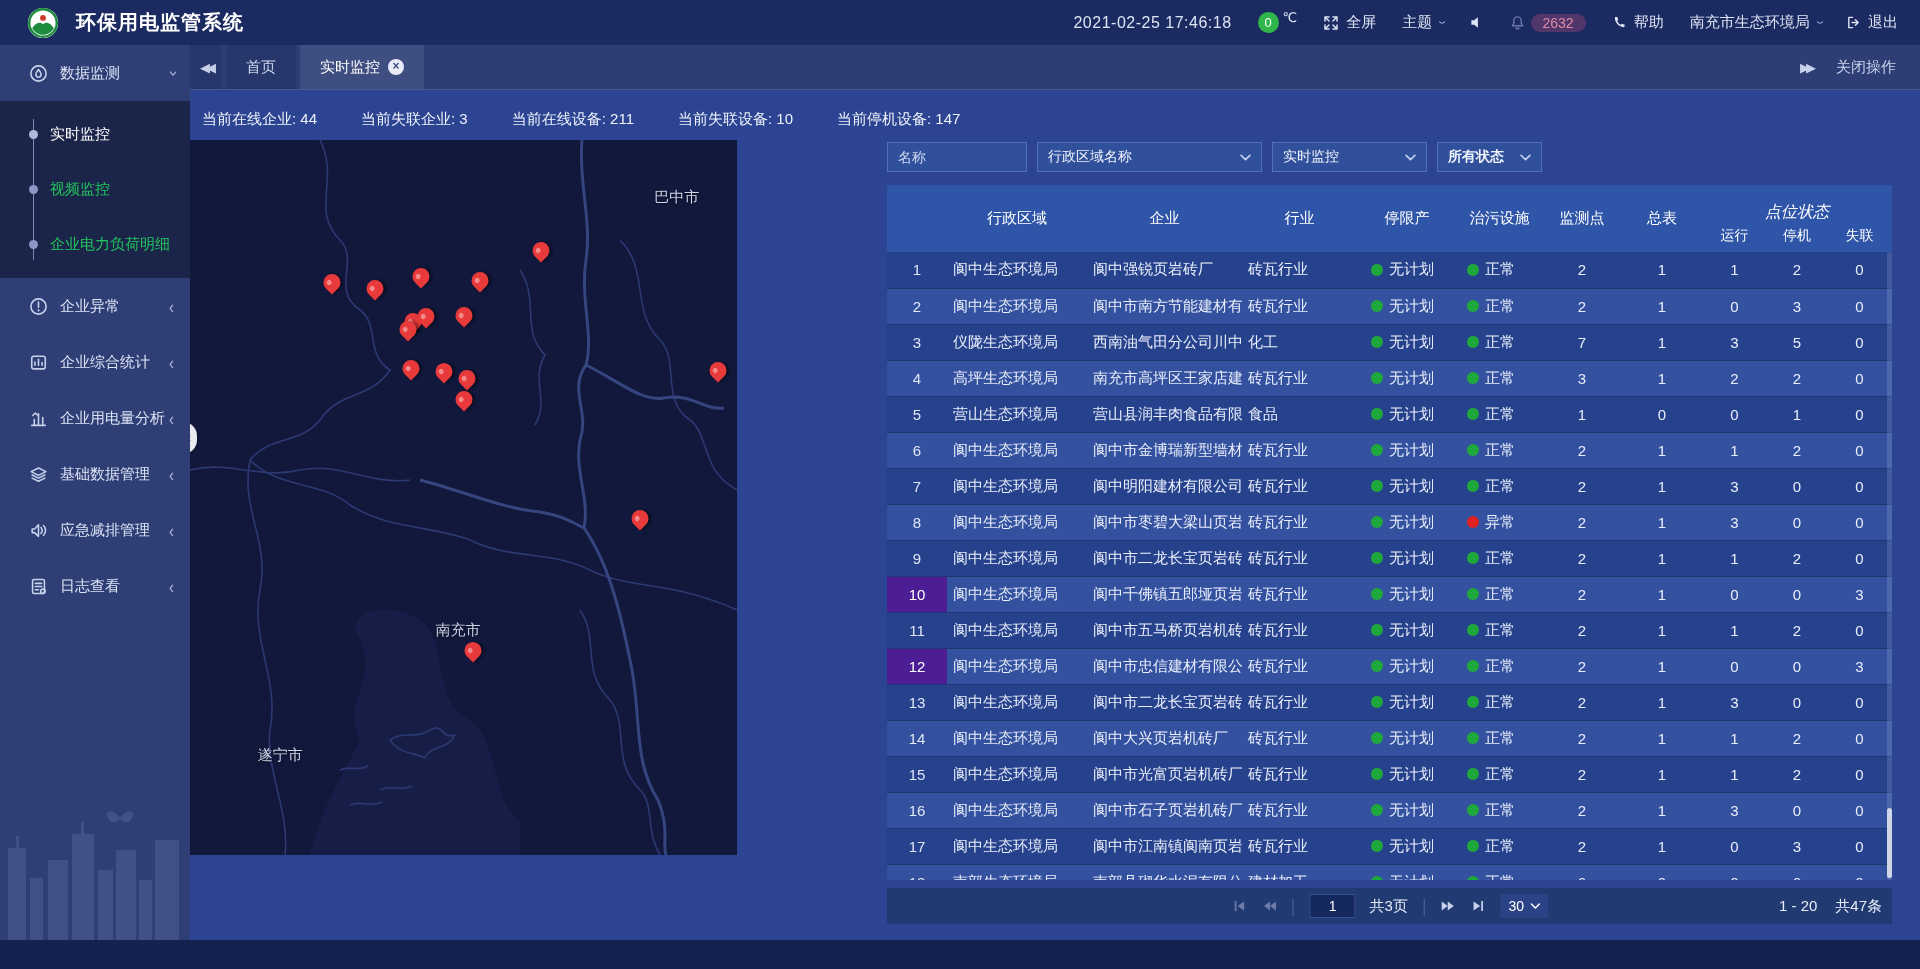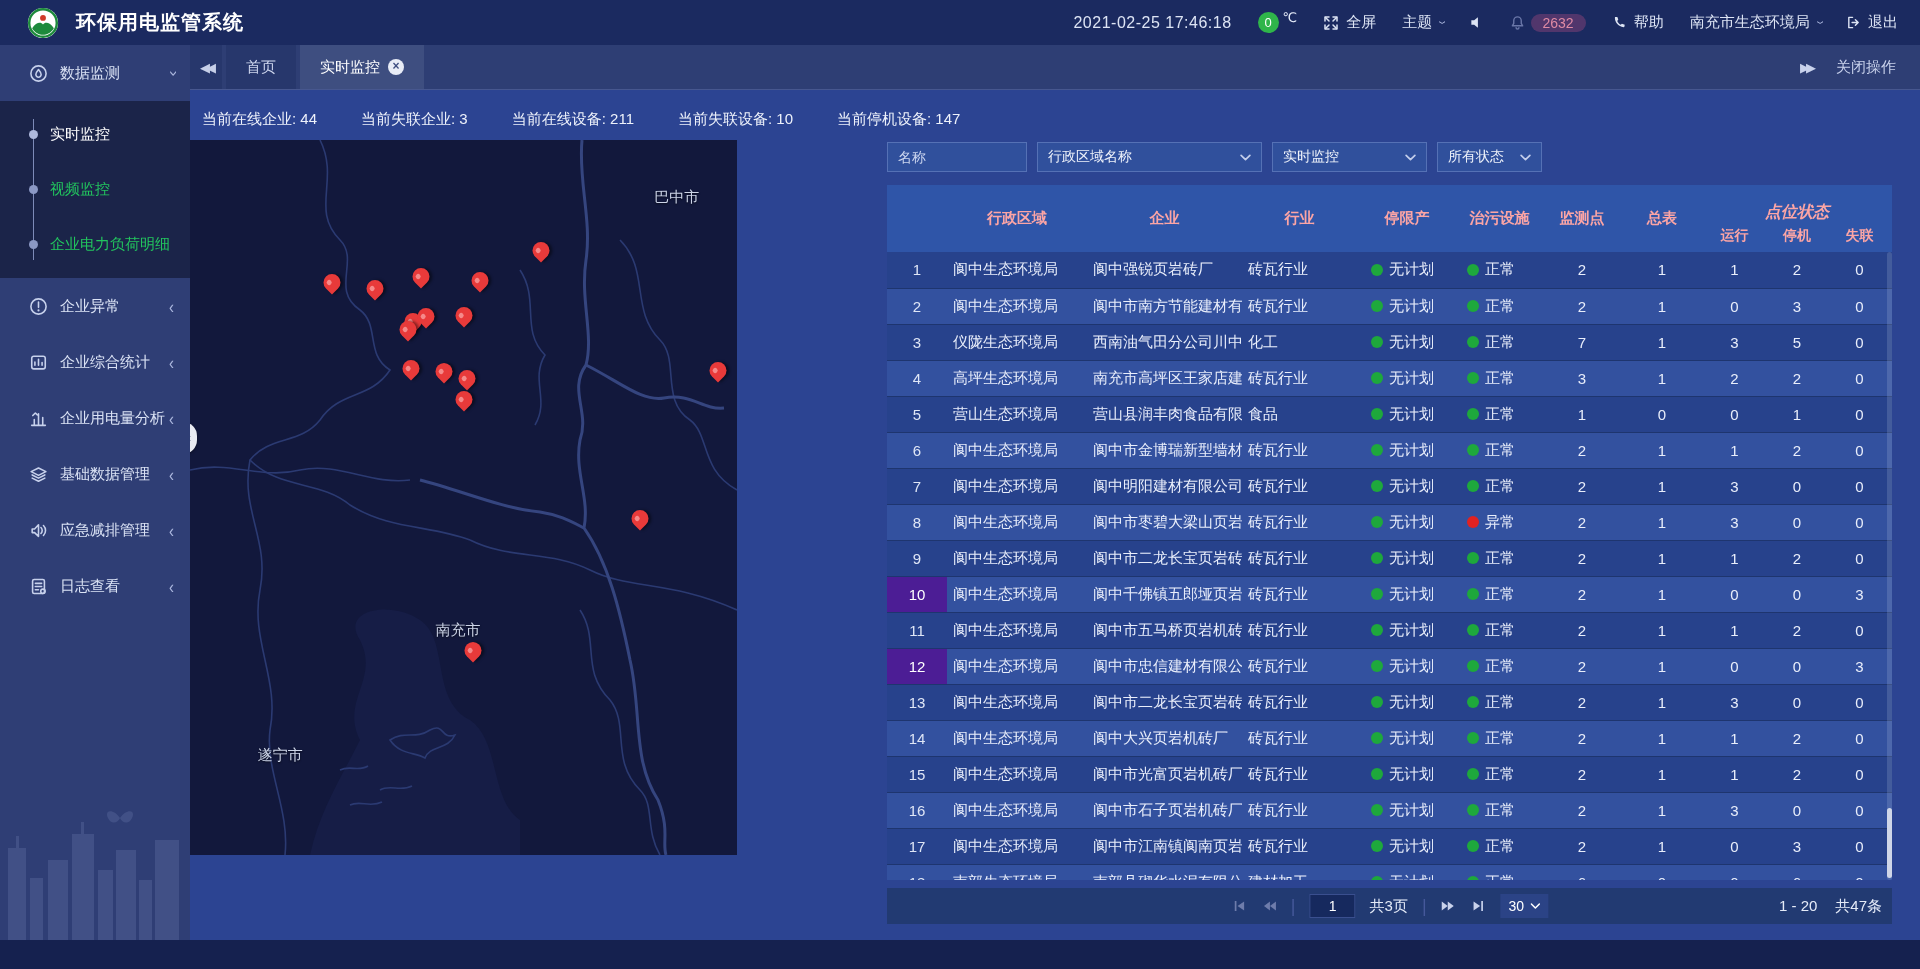--- a/index.html
+++ b/index.html
@@ -62,25 +62,25 @@
   .pin:after { content:""; position:absolute; left:4px; top:4px; width:5px; height:5px; border-radius:50%; background:#f58a8a; }
   .collapse-handle { position:absolute; left:-9px; top:332px; width:16px; height:32px; background:#e9ebf2; border-radius:0 14px 14px 0; display:flex; align-items:center; justify-content:center; color:#15204e; font-weight:bold; font-size:12px; cursor:pointer; z-index:6; box-shadow:0 1px 3px rgba(0,0,0,.4); }
 
   
   .panel { position:absolute; left:697px; top:52px; width:1005px; }
   .filters { display:flex; gap:10px; height:30px; margin-bottom:13px; }
   .f-input { width:140px; height:30px; background:#30509c; border:1px solid #5571b5; color:#eef2fa; padding:0 10px; font-size:14px; outline:none; }
   .f-input::placeholder { color:#ccd6ef; }
   .f-select { height:30px; background:#30509c; border:1px solid #5571b5; color:#eef2fa; display:flex; align-items:center; justify-content:space-between; padding:0 10px; font-size:14px; cursor:pointer; }
   .f-select .chev { color:#c4cfec; margin-left:10px; }
-  .f-select.w-region { width:225px; } .f-select.w-industry { width:155px; } .f-select.w-status { width:105px; }
+  .f-select.w-region { width:225px; } .f-select.w-industry { width:155px; } .f-select.w-status { width:105px;font-weight:bold; }
 
   .table-wrap { height:695px; overflow:hidden; position:relative; }
   table { border-collapse:collapse; width:1005px; table-layout:fixed; }
-  thead th { background:#2f55a8; color:#fca5a5; font-weight:bold; font-size:15px; border:none; }
+  thead th { background:#2f55a8; color:#ffffff; font-weight:normal; font-size:15px; border:none; }
   thead tr.h1 th { height:40px; vertical-align:bottom; padding-bottom:2px; }
   thead tr.h1 th.span2 { height:67px; vertical-align:middle; padding-bottom:0; }
   thead tr.h2 th { height:27px; vertical-align:top; padding-top:2px; font-size:14px; }
   th.grp { font-style:italic; font-size:16px; }
   tbody tr { height:36px; }
   tbody tr.odd  td { background:#27428c; }
   tbody tr.even td { background:#33519f; }
   tbody td { border-bottom:1px solid #1e356f; font-size:15px; color:#e9eefb; overflow:hidden; white-space:nowrap; }
   td.c, th.c { text-align:center; }
   td.l { text-align:left; padding-left:6px; }

